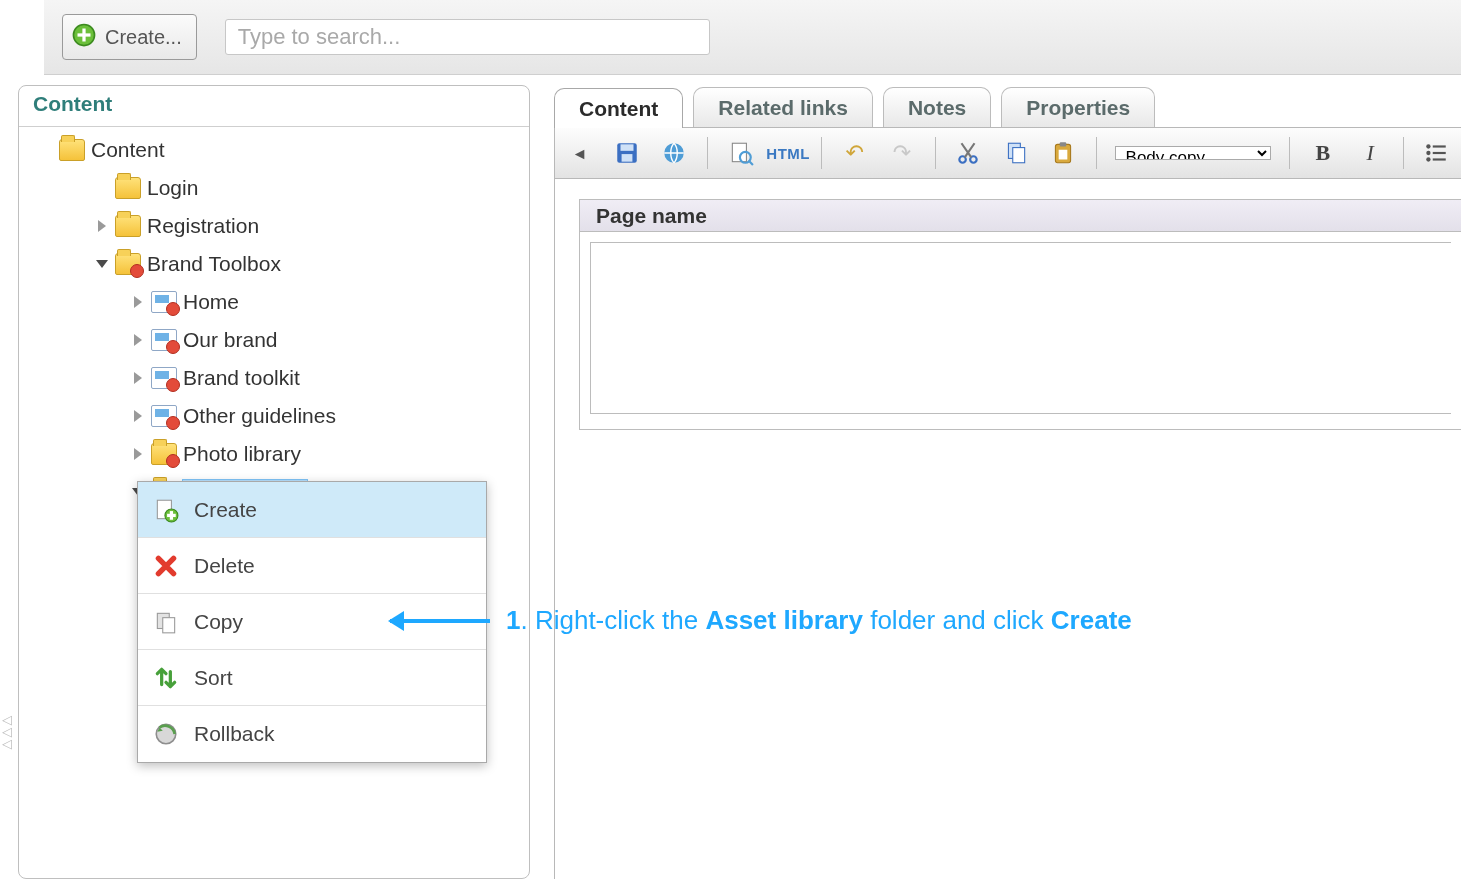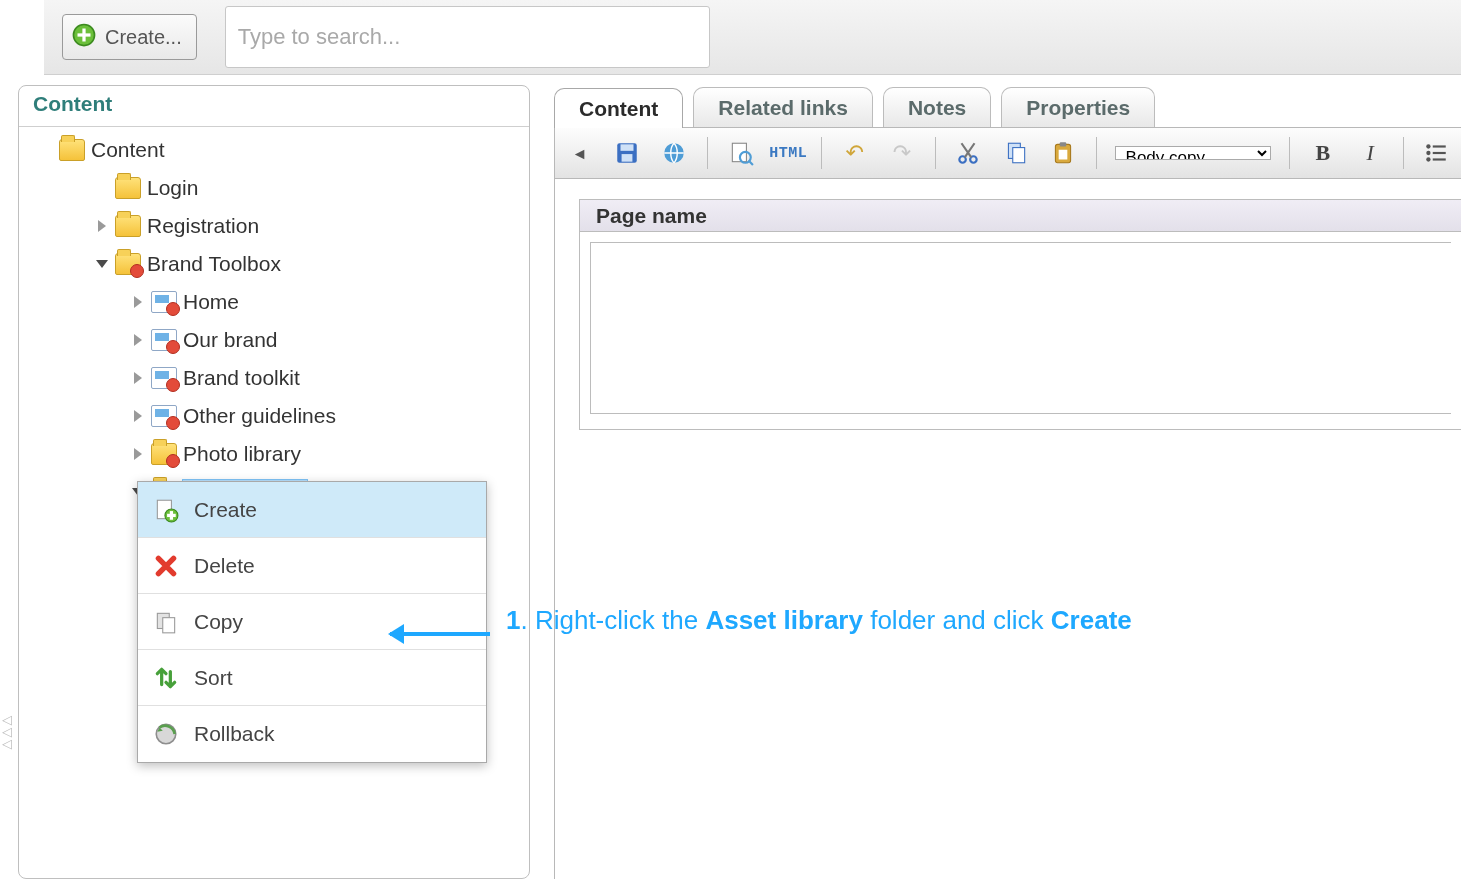--- a/index.html
+++ b/index.html
@@ -29,21 +29,21 @@
     padding: 0 14px 0 8px;
     border: 1px solid #9a9a9a;
     background: linear-gradient(#fbfbfb, #e9e9e9);
     border-radius: 4px;
     display: flex; align-items: center;
     gap: 8px;
     color: #555; font-size: 20px;
     cursor: pointer;
   }
   .search-field {
-    height: 62px; width: 485px;
+    height: 36px; width: 485px;
     border: 1px solid #c7c7c7;
     border-radius: 3px;
     background: #fff;
     font-size: 22px;
     color: #333;
     padding: 0 12px;
   }
   .search-field::placeholder { color: #a9a9a9; }
 
   
@@ -234,21 +234,21 @@
   }
   .tb-sep {
     width: 1px; height: 32px; background: #bcbcbc;
   }
   .tb-btn {
     width: 30px; height: 30px;
     display: inline-flex; align-items: center; justify-content: center;
     cursor: pointer;
   }
   .tb-svg { width: 26px; height: 26px; }
-  .html-lbl { font-weight: bold; color: #3b79c2; font-size: 15px; letter-spacing: .5px; font-family: Liberation Mono, monospace; }
+  .html-lbl { font-weight: bold; color: #3b79c2; font-size: 15px; letter-spacing: .5px; }
   .style-select {
     height: 14px; width: 160px;
     border: 1px solid #aaa; background:#fff;
     font-size: 17px; padding: 0 6px;
   }
   .bold { font-family: Georgia, serif; font-weight: bold; font-size: 22px; }
   .ital { font-family: Georgia, serif; font-style: italic; font-size: 22px; }
 
   .content-area {
     border-left: 1px solid #b8b8b8;
@@ -276,21 +276,21 @@
     width: 100%; height: 172px;
     border: 1px solid #bcbcbc;
     border-right: none;
     resize: none;
   }
 
   
   .annot {
     position: absolute;
     left: 390px; top: 530px;
-    display: flex; align-items: flex-end;
+    display: flex; align-items: center;
     gap: 16px;
     color: #1ea8ff;
     font-family: Arial, Helvetica, sans-serif;
     font-size: 26px;
     z-index: 200;
     pointer-events: none;
   }
   .annot b { font-weight: bold; }
   .arrow {
     position: relative;

